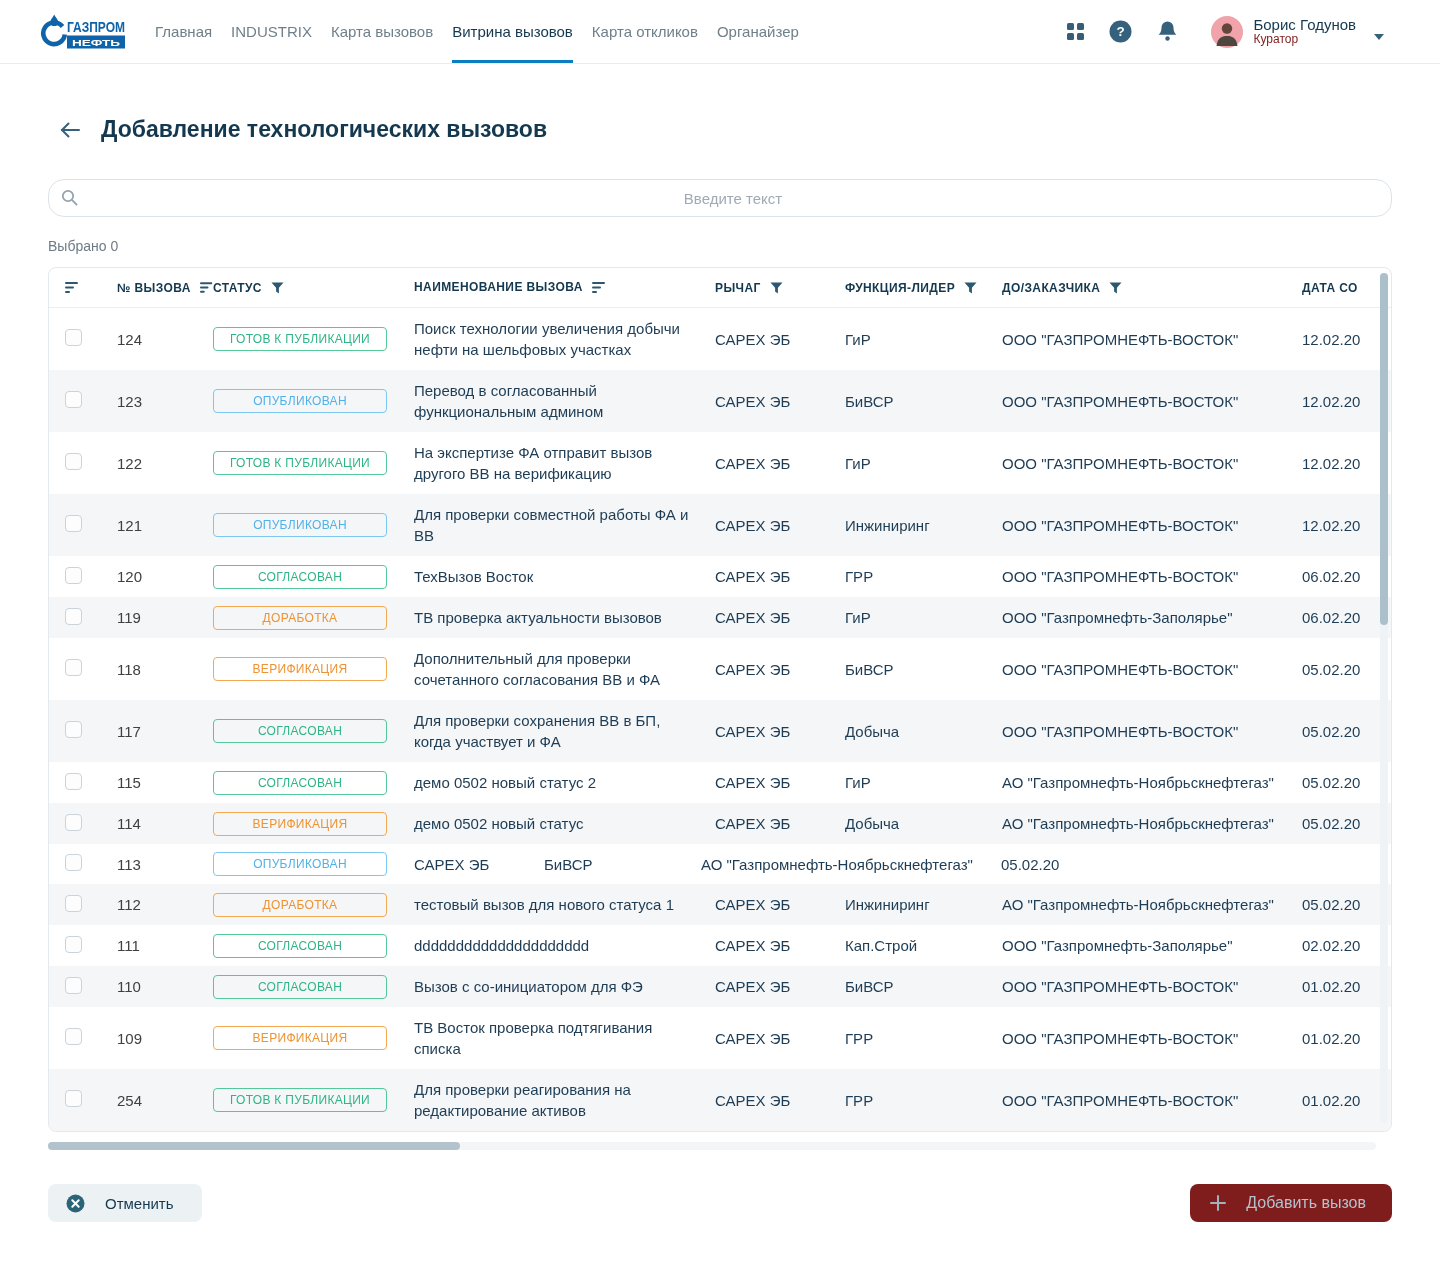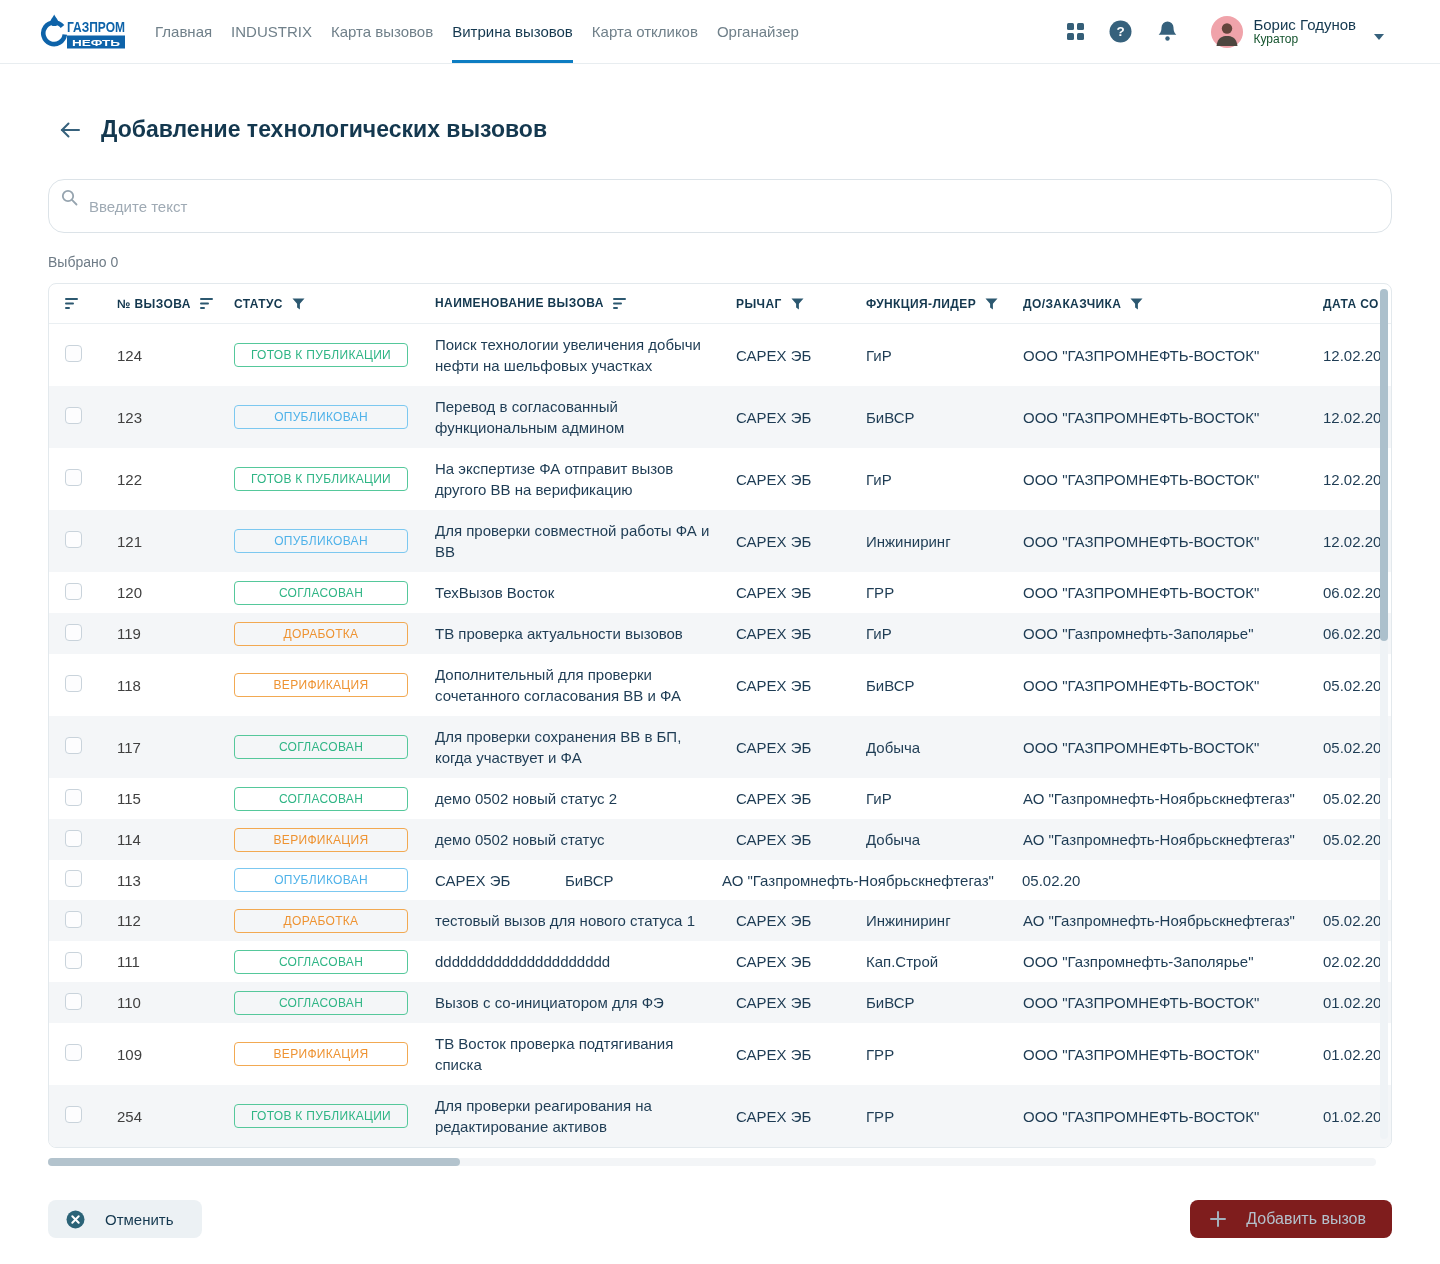--- a/index.html
+++ b/index.html
@@ -16,48 +16,48 @@
   .logo-wrap { display:flex; align-items:center; }
   .nav { display:flex; gap:19px; margin-left:27px; }
   .nav-item { display:flex; align-items:center; font-size:15px; color:#70808A;
               border-bottom:3px solid transparent; padding-top:3px; cursor:pointer; white-space:nowrap; }
   .nav-item.active { color:#14384F; border-bottom-color:#0D7DC2; font-weight:500; }
   .top-right { margin-left:auto; display:flex; align-items:center; gap:25px; }
   .icon-btn { display:flex; align-items:center; justify-content:center; cursor:pointer; }
   .user-chip { display:flex; align-items:center; gap:10px; cursor:pointer; margin-left:8px; }
   .user-texts { line-height:1.15; }
   .user-name { font-size:15px; color:#14384F; }
-  .user-role { font-size:12px; color:#14532d; }
+  .user-role { font-size:12px; color:#7f1d1d; }
   .chevron { margin-left:8px; margin-top:6px; }
 
   
   .page-head { display:flex; align-items:center; gap:21px; margin:52px 48px 0 60px; }
   .page-title { font-size:23px; font-weight:700; color:#14384F; }
 
   
   .search-wrap { position:relative; margin:36px 48px 0; }
-  .search-input { width:100%; height:54px; border:1px solid #DCE3E8; border-radius:16px;
+  .search-input { width:100%; height:38px; border:1px solid #DCE3E8; border-radius:16px;
                   padding:0 14px 0 40px; font-size:15px; color:#1E3C54; outline:none;
-                  font-family:"Liberation Sans", sans-serif; }
+                  font-family:"Liberation Sans", sans-serif;text-align:center; }
   .search-input::placeholder { color:#9FAAB4; }
   .search-icon { position:absolute; left:13px; top:10px; }
 
   .selected-label { margin:21px 48px 0; font-size:14px; color:#6E7B86; }
 
   
   .table-wrap { position:relative; margin:13px 48px 0; border:1px solid #E3E9ED;
                 border-radius:8px; overflow:hidden; }
   .thead { display:flex; align-items:center; height:40px; border-bottom:1px solid #EAEFF2; }
   .hcell { display:flex; align-items:center; gap:9px; font-size:12px; font-weight:700;
            color:#14384F; letter-spacing:.4px; white-space:nowrap; overflow:hidden; cursor:pointer; }
   .row { display:flex; align-items:center; min-height:40px; }
   .row:nth-child(even) { background:#F4F6F8; }
   .cell { font-size:15px; color:#1E3C54; }
   .c0 { width:68px; padding-left:16px; flex:none; }
-  .c1 { width:117px; padding-left:0; flex:none; }
+  .c1 { width:96px; padding-left:0; flex:none; }
   .c2 { width:201px; flex:none; }
   .c3 { width:301px; padding:10px 26px 10px 0; line-height:21px; flex:none; }
   .c4 { width:130px; flex:none; }
   .c5 { width:157px; flex:none; }
   .c6 { width:300px; flex:none; }
   .c7 { flex:1; white-space:nowrap; overflow:hidden; }
   .thead .c0 { padding-left:16px; }
   .thead .c1 { padding-left:0; }
   .checkbox { width:17px; height:17px; border:1.5px solid #C9D3DB; border-radius:4px;
               background:#FDFDFE; display:inline-block; cursor:pointer; }

